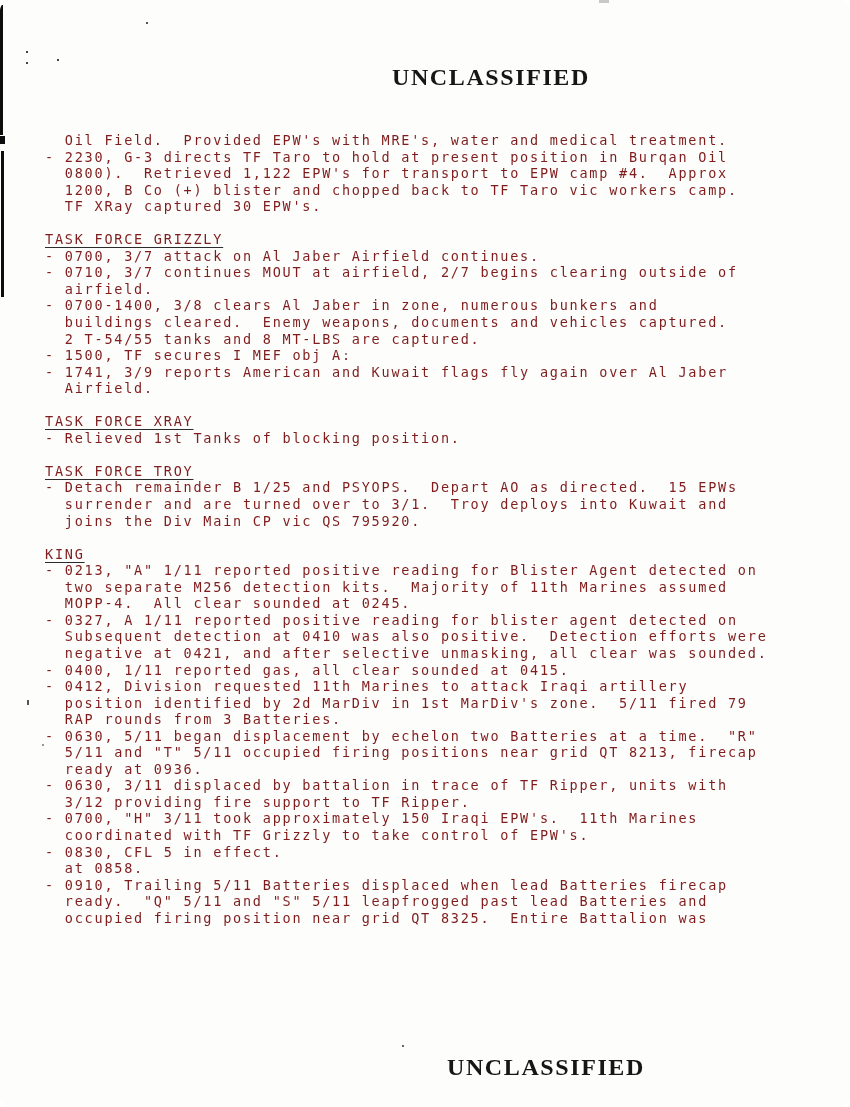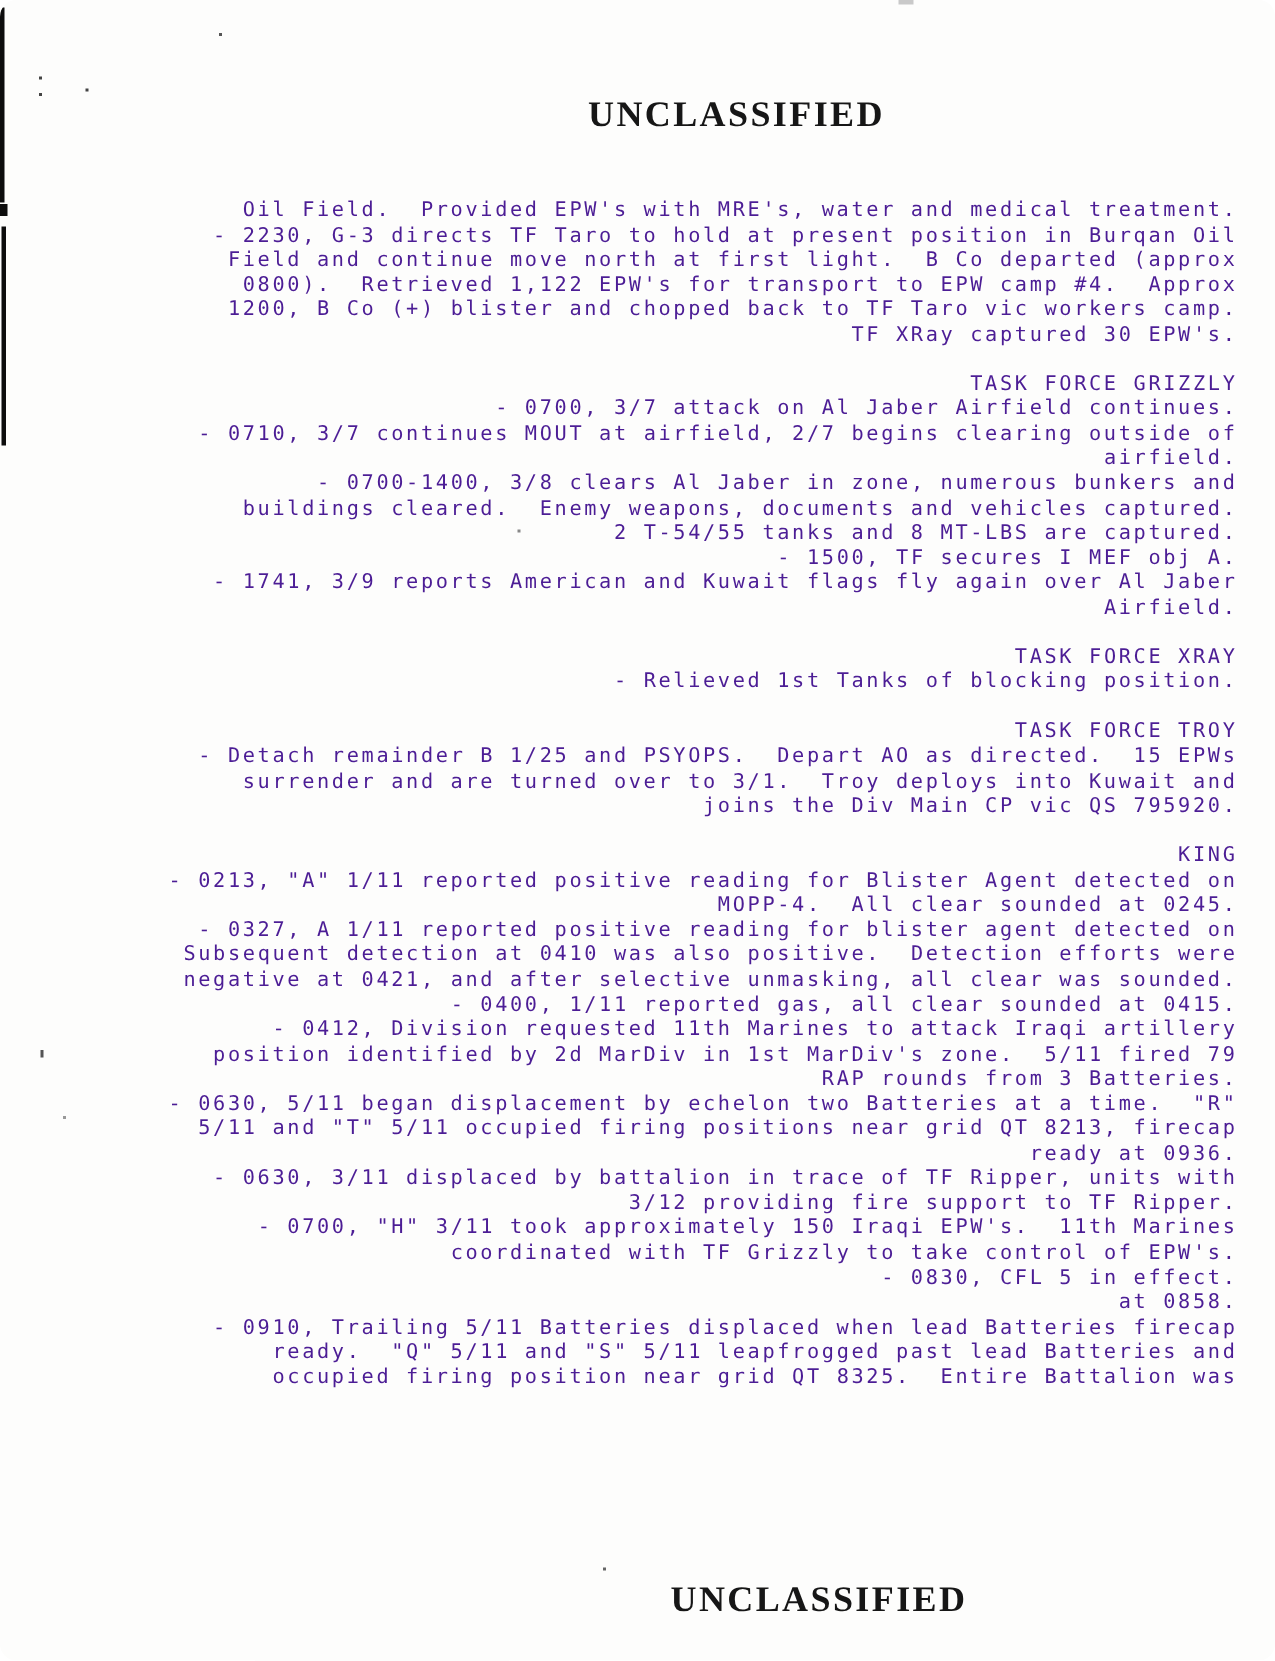--- a/index.html
+++ b/index.html
@@ -26,53 +26,52 @@
     white-space: nowrap;
   }
   #classification-top { left: 392px; top: 64px; }
   #classification-bottom { left: 447px; top: 1054px; }
 
   #doc-body {
     position: absolute;
     left: 45px;
     top: 132px;
     width: 780px;
-    color: #4c1d95;
+    color: #7f1d1d;
     font-size: 13.5px;
     line-height: 16.55px;
     letter-spacing: 1.77px;
-    text-align: right;
   }
   .doc-block + .doc-block { margin-top: 16.55px; }
   .doc-line { white-space: pre; }
   .section-heading {
     white-space: pre;
   }
   .section-heading span {
+    text-decoration: underline;
     text-decoration-thickness: 1.4px;
     text-underline-offset: 3px;
     text-decoration-color: #2b2b2b;
   }
   .artifact {
     position: absolute;
     pointer-events: none;
   }
 </style>
 </head>
 <body>
 
 <div id="page">
 
   <div id="classification-top" class="classification">UNCLASSIFIED</div>
 
   <div id="doc-body">
       <div class="doc-block">
         <div class="doc-line">  Oil Field.  Provided EPW's with MRE's, water and medical treatment.</div>
         <div class="doc-line">- 2230, G-3 directs TF Taro to hold at present position in Burqan Oil</div>
-        <div class="doc-line">  Field and continue move north at first light.  B Co departed (approx</div>
         <div class="doc-line">  0800).  Retrieved 1,122 EPW's for transport to EPW camp #4.  Approx</div>
         <div class="doc-line">  1200, B Co (+) blister and chopped back to TF Taro vic workers camp.</div>
         <div class="doc-line">  TF XRay captured 30 EPW's.</div>
       </div>
       <div class="doc-block">
         <div class="section-heading"><span>TASK FORCE GRIZZLY</span></div>
         <div class="doc-line">- 0700, 3/7 attack on Al Jaber Airfield continues.</div>
         <div class="doc-line">- 0710, 3/7 continues MOUT at airfield, 2/7 begins clearing outside of</div>
         <div class="doc-line">  airfield.</div>
         <div class="doc-line">- 0700-1400, 3/8 clears Al Jaber in zone, numerous bunkers and</div>
@@ -88,20 +87,21 @@
       </div>
       <div class="doc-block">
         <div class="section-heading"><span>TASK FORCE TROY</span></div>
         <div class="doc-line">- Detach remainder B 1/25 and PSYOPS.  Depart AO as directed.  15 EPWs</div>
         <div class="doc-line">  surrender and are turned over to 3/1.  Troy deploys into Kuwait and</div>
         <div class="doc-line">  joins the Div Main CP vic QS 795920.</div>
       </div>
       <div class="doc-block">
         <div class="section-heading"><span>KING</span></div>
         <div class="doc-line">- 0213, "A" 1/11 reported positive reading for Blister Agent detected on</div>
+        <div class="doc-line">  two separate M256 detection kits.  Majority of 11th Marines assumed</div>
         <div class="doc-line">  MOPP-4.  All clear sounded at 0245.</div>
         <div class="doc-line">- 0327, A 1/11 reported positive reading for blister agent detected on</div>
         <div class="doc-line">  Subsequent detection at 0410 was also positive.  Detection efforts were</div>
         <div class="doc-line">  negative at 0421, and after selective unmasking, all clear was sounded.</div>
         <div class="doc-line">- 0400, 1/11 reported gas, all clear sounded at 0415.</div>
         <div class="doc-line">- 0412, Division requested 11th Marines to attack Iraqi artillery</div>
         <div class="doc-line">  position identified by 2d MarDiv in 1st MarDiv's zone.  5/11 fired 79</div>
         <div class="doc-line">  RAP rounds from 3 Batteries.</div>
         <div class="doc-line">- 0630, 5/11 began displacement by echelon two Batteries at a time.  "R"</div>
         <div class="doc-line">  5/11 and "T" 5/11 occupied firing positions near grid QT 8213, firecap</div>

